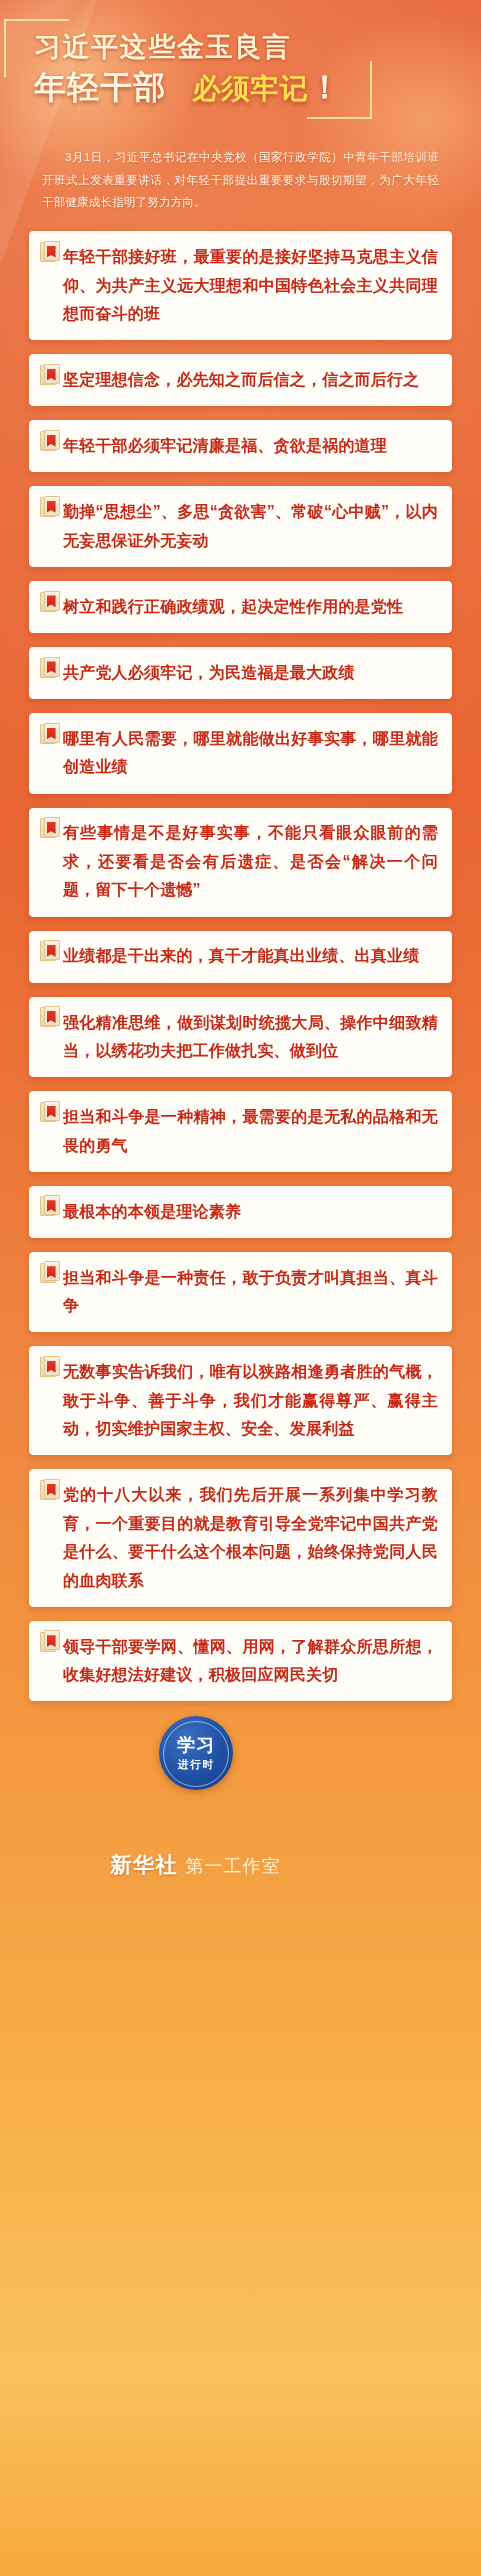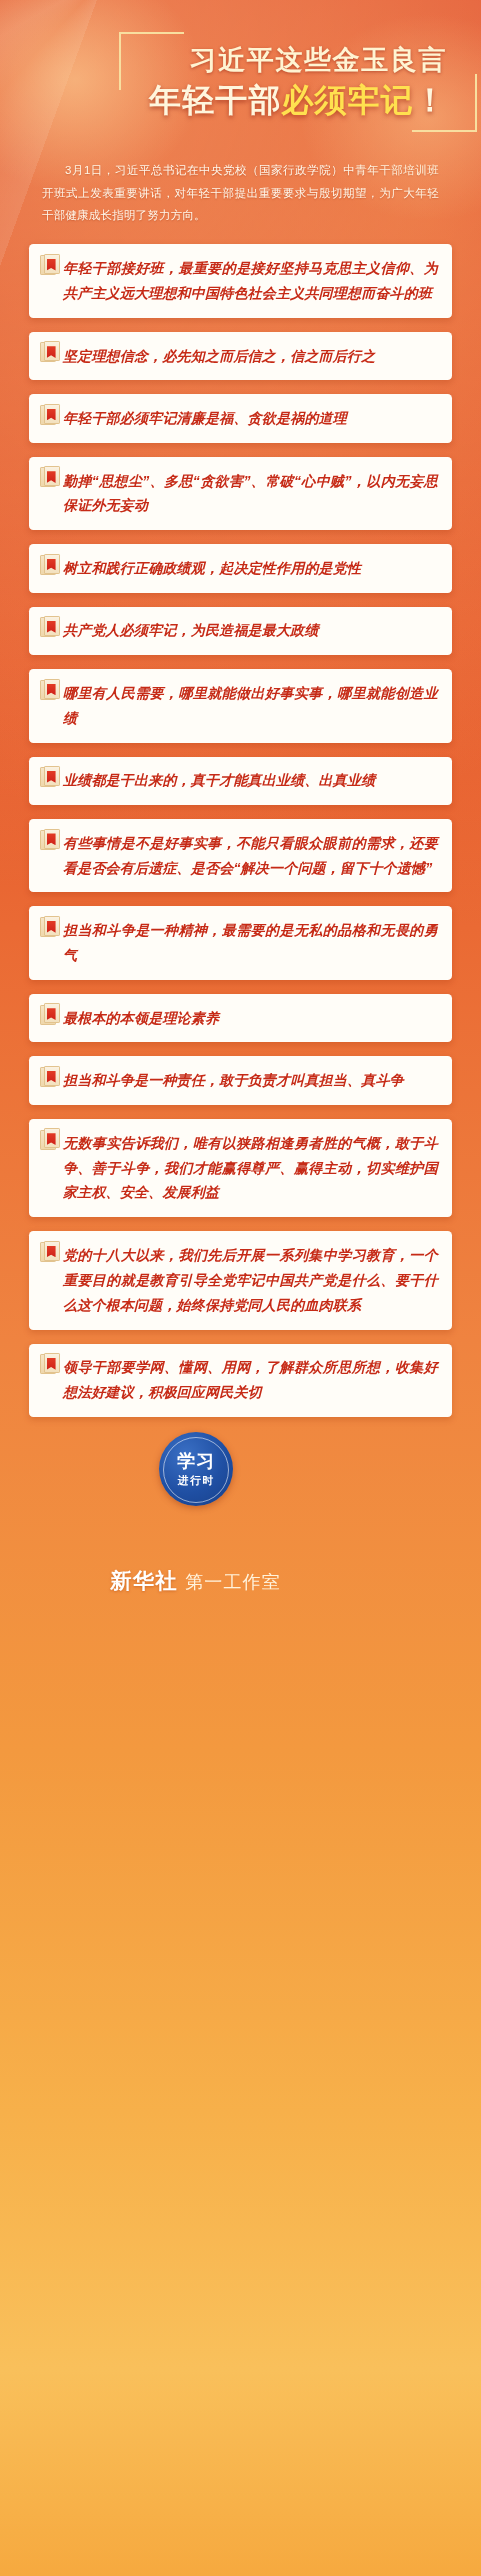--- a/index.html
+++ b/index.html
@@ -47,22 +47,22 @@
     right: -86px; top: 5.3px;
     width: 278px; height: 225px;
     background: radial-gradient(ellipse at center, rgba(255,210,150,0.42) 0%, rgba(255,210,150,0) 65%);
     pointer-events: none;
   }
 
   
   .header {
     position: relative;
     width: 481px;
-    padding-top: 30px;
-    text-align: right;
+    padding-top: 17px;
+    text-align: left;
   }
   .title-frame {
     position: relative;
     display: inline-block;
     padding: 14px 34px 16px 34px;
   }
   .title-frame:before,
   .title-frame:after {
     content: "";
     position: absolute;
@@ -90,22 +90,23 @@
     margin-top: 5.3px;
     font-size: 32px;
     font-weight: bold;
     line-height: 1.15;
     letter-spacing: 1.1px;
     color: #fff6dd;
     text-shadow: 0 1.6px 4.3px rgba(120,10,0,0.5);
   }
   .title-line2 .hl {
     color: #ffe14f;
-    font-size: 32px;
+    font-size: 28px;
     text-shadow: 0 1.6px 5.3px rgba(140,20,0,0.55);
+    margin-left: 26px;
   }
 
   
   .intro {
     margin: 24.6px auto 5.3px auto;
     width: 397px;
     color: #fff8ec;
     font-size: 11.5px;
     line-height: 1.95;
     text-align: justify;
@@ -152,26 +153,25 @@
     content: "";
     position: absolute;
     left: 5.9px; top: 2.7px;
     width: 9px; height: 11.8px;
     background: linear-gradient(180deg, #e23b25 0%, #cf2219 100%);
     clip-path: polygon(0 0, 100% 0, 100% 100%, 50% 78%, 0 100%);
     z-index: 2;
   }
   .card .text {
     color: #c62a16;
-    font-size: 14px;
+    font-size: 16px;
     line-height: 1.78;
     font-weight: bold;
     text-align: justify;
     letter-spacing: 0.2px;
-    font-style: italic;
   }
 
   
   .footer {
     position: relative;
     width: 391px;
     margin-top: 15px;
     text-align: center;
   }
   .seal {
@@ -281,28 +281,32 @@
       <div class="text">共产党人必须牢记，为民造福是最大政绩</div>
     </div>
 
     <div class="card">
       <span class="mark"></span>
       <div class="text">哪里有人民需要，哪里就能做出好事实事，哪里就能创造业绩</div>
     </div>
 
     <div class="card">
       <span class="mark"></span>
+      <div class="text">有些事情是不是好事实事，不能只看眼众眼前的需求，还要看是否会有后遗症、是否会“解决一个问题，留下十个遗憾”</div>
+    </div>
+
+    <div class="card">
+      <span class="mark"></span>
       <div class="text">业绩都是干出来的，真干才能真出业绩、出真业绩</div>
     </div>
 
     <div class="card">
       <span class="mark"></span>
-      <div class="text">有些事情是不是好事实事，不能只看眼众眼前的需求，还要看是否会有后遗症、是否会“解决一个问题，留下十个遗憾”</div>
-    </div>
-
+      <div class="text">强化精准思维，做到谋划时统揽大局、操作中细致精当，以绣花功夫把工作做扎实、做到位</div>
+    </div>
 
     <div class="card">
       <span class="mark"></span>
       <div class="text">担当和斗争是一种精神，最需要的是无私的品格和无畏的勇气</div>
     </div>
 
     <div class="card">
       <span class="mark"></span>
       <div class="text">最根本的本领是理论素养</div>
     </div>

